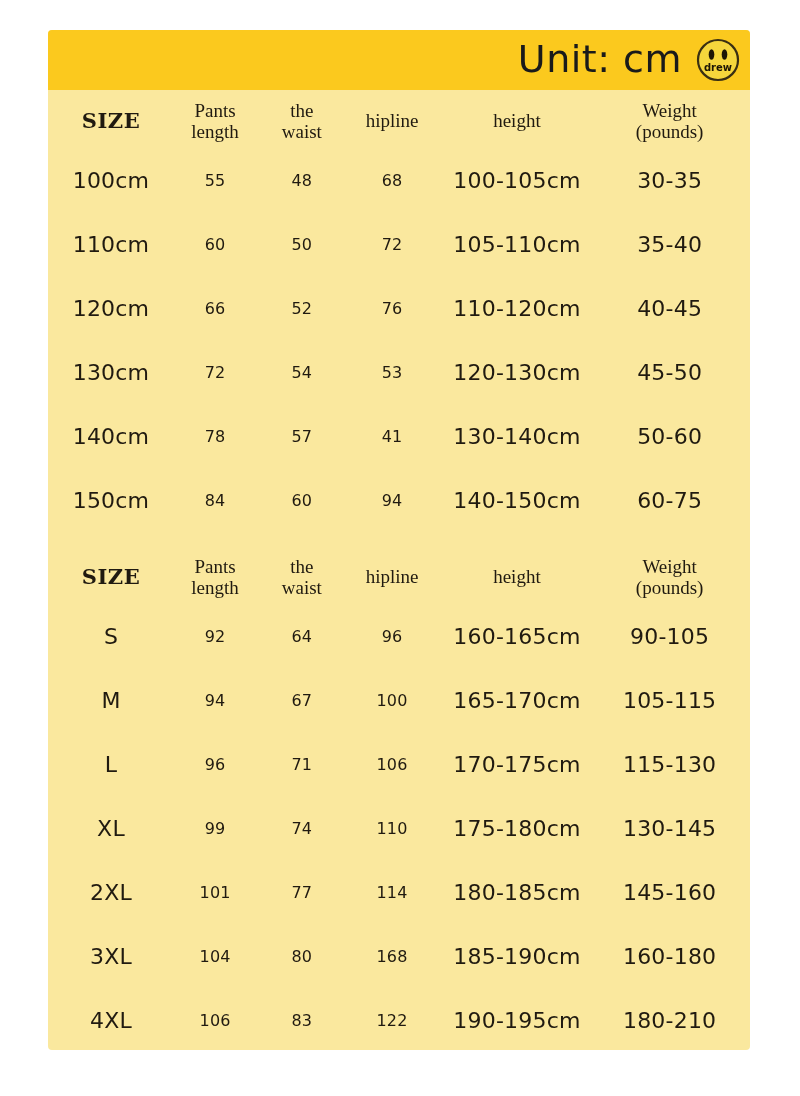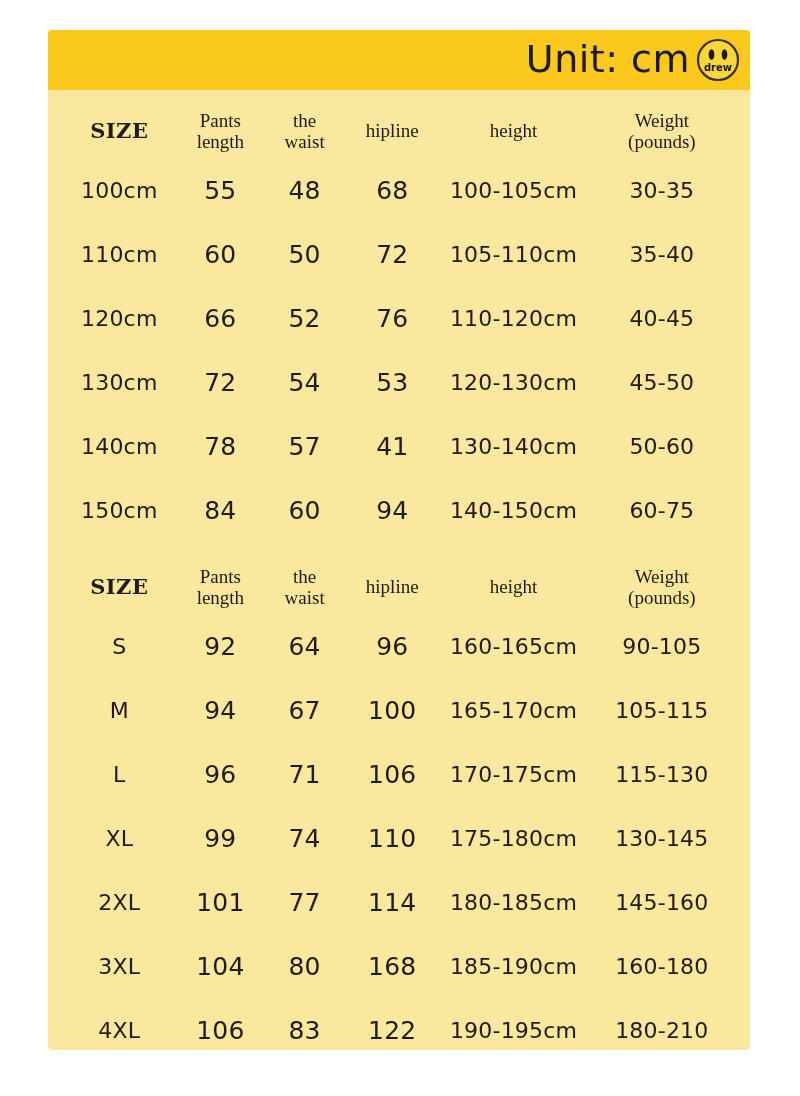--- a/index.html
+++ b/index.html
@@ -52,29 +52,29 @@
     color: #1a1a1a;
     letter-spacing: 0.5px;
     line-height: 1;
     padding-bottom: 2px;
   }
 
   
   .logo {
     width: 44px;
     height: 44px;
-    margin-left: 6px;
+    margin-left: 14px;
     flex: 0 0 auto;
     position: relative;
   }
   .logo svg { display: block; }
 
   
   .tables {
-    padding: 14px;
+    padding: 4px;
   }
   table.size-table {
     width: 100%;
     border-collapse: collapse;
     table-layout: fixed;
   }
   table.size-table td,
   table.size-table th {
     border: none;
     text-align: center;
@@ -111,21 +111,21 @@
   }
 
   .data-row td {
     height: 64px;
     font-size: 22px;
     font-family: "DejaVu Sans", sans-serif;
     font-weight: 400;
     color: #1d1a12;
     letter-spacing: 0.2px;
   }
-  .data-row td.narrow { font-size: 25px; }
+  .data-row td.narrow { font-size: 16px; }
 
   .table-gap { height: 18px; }
 </style>
 </head>
 <body>
 
 <div class="page">
   <div class="card">
 
     <div class="header-band">

